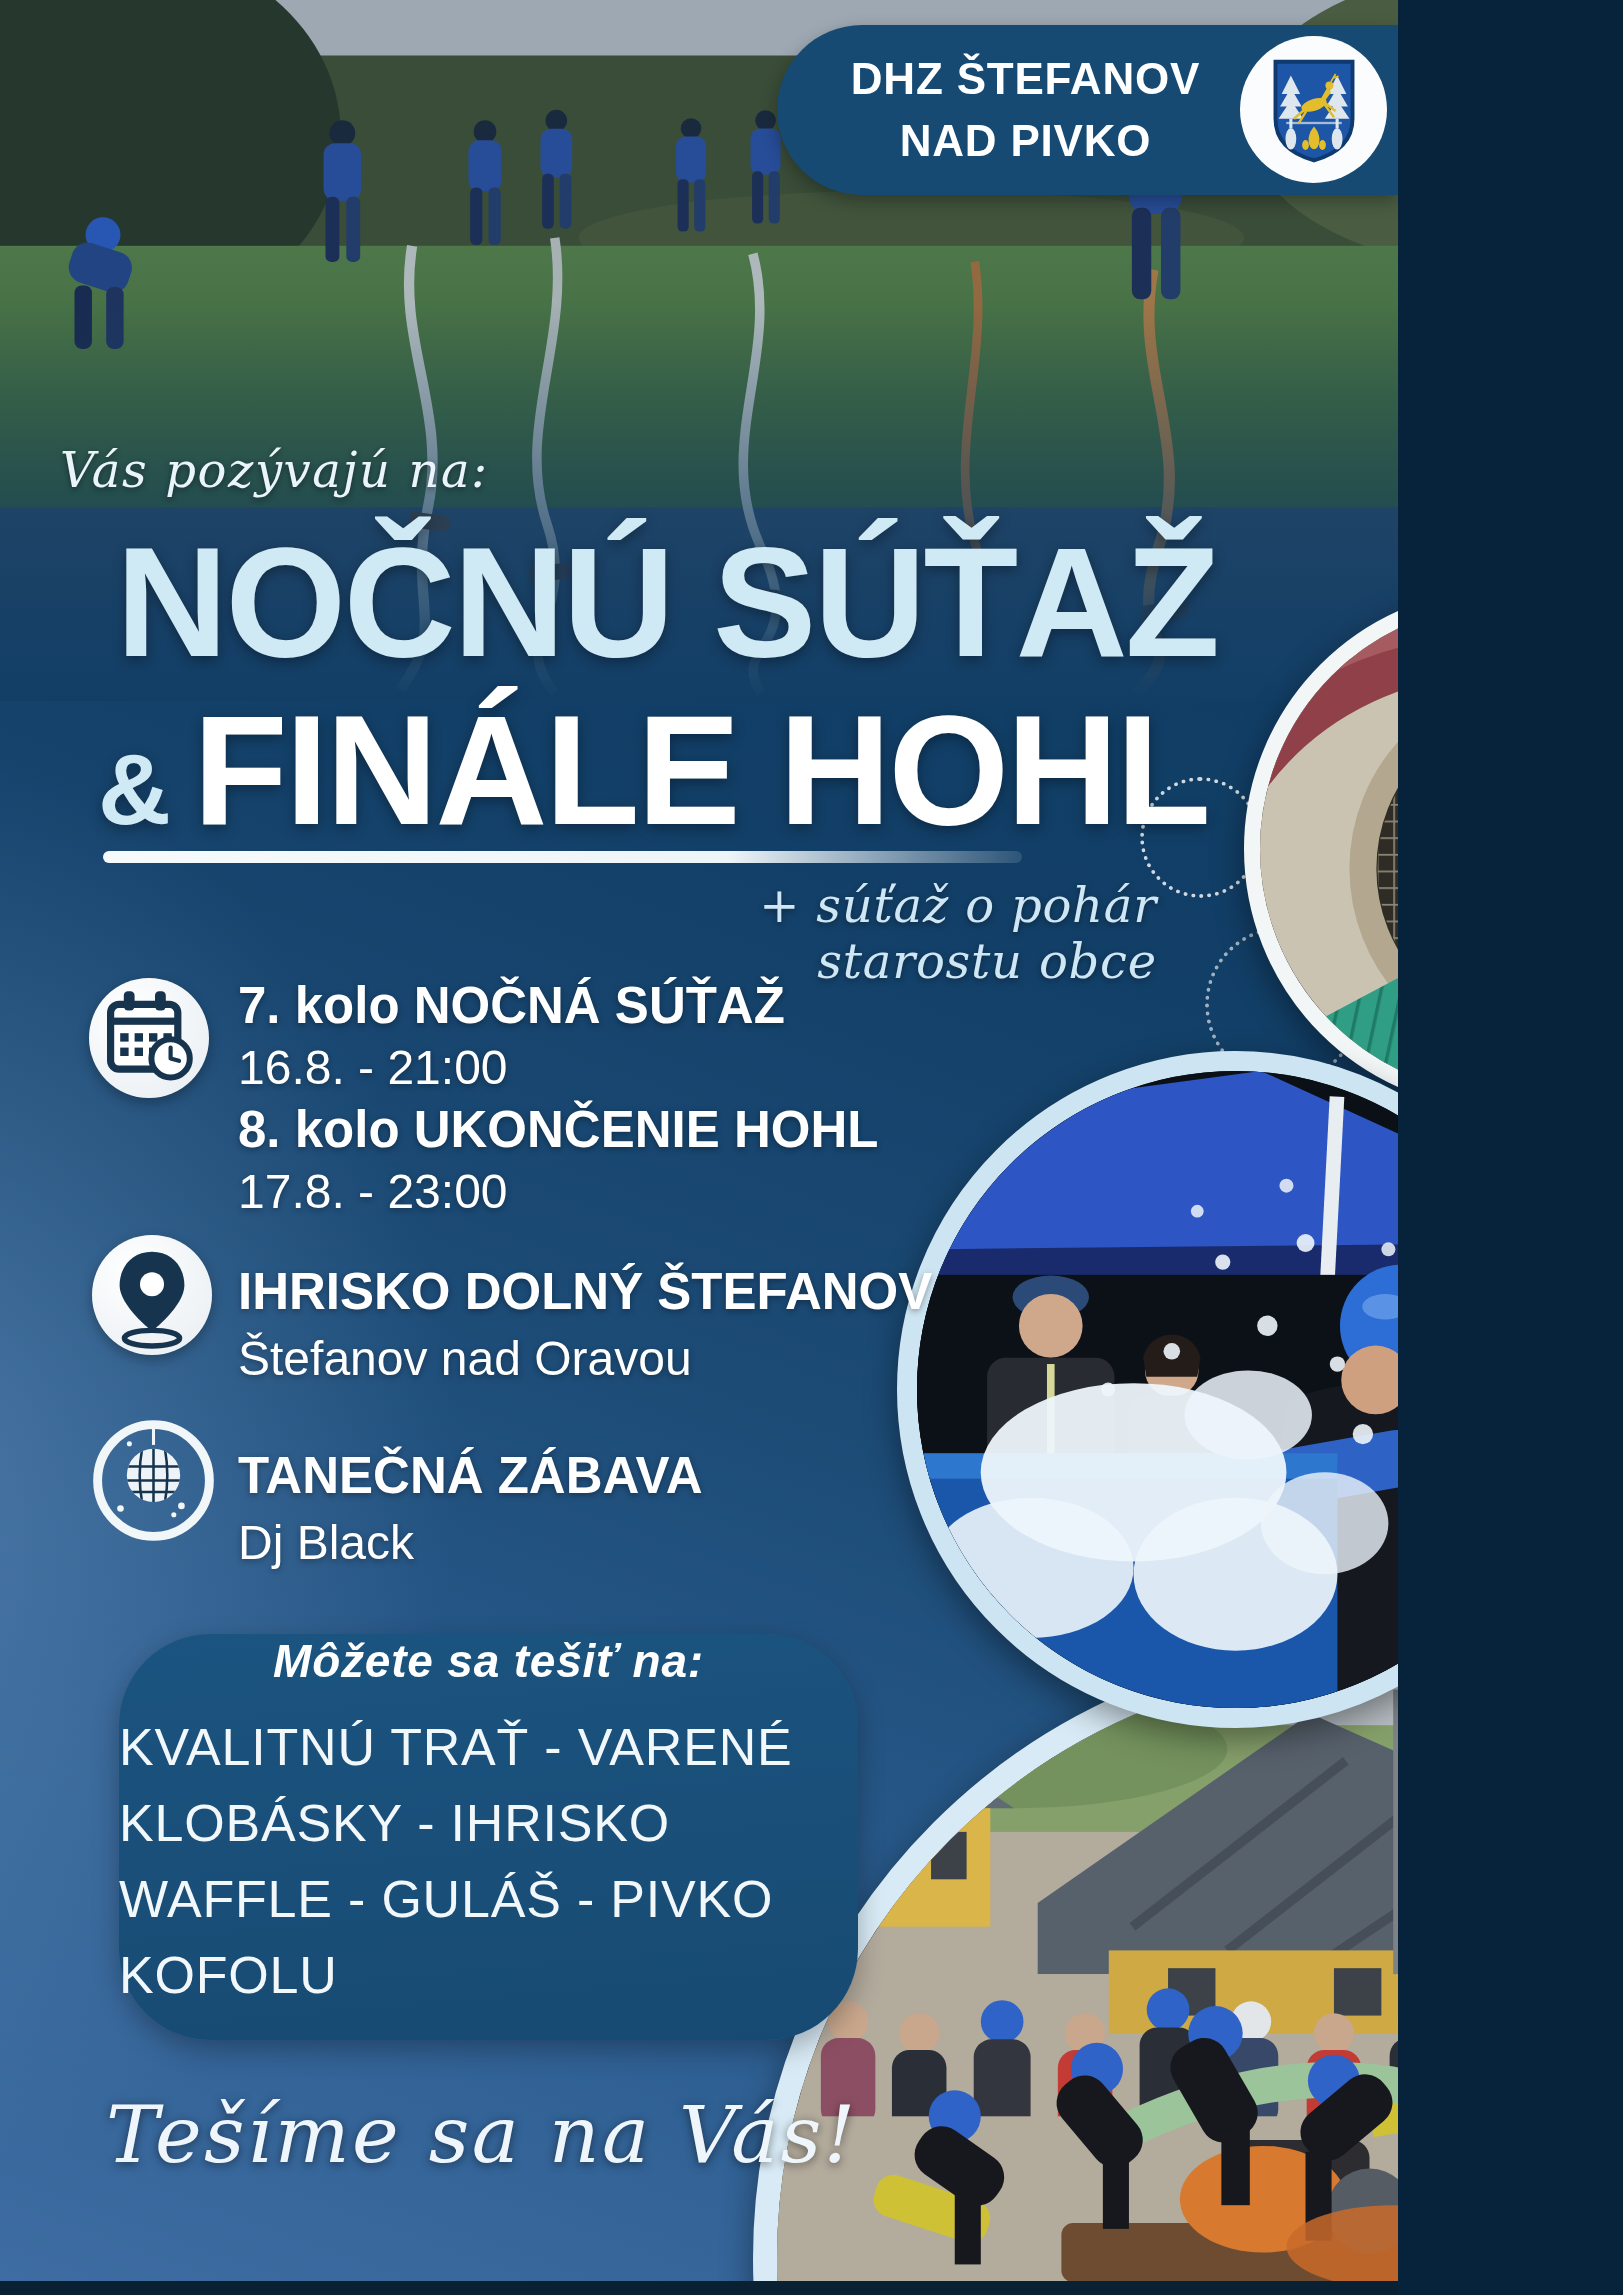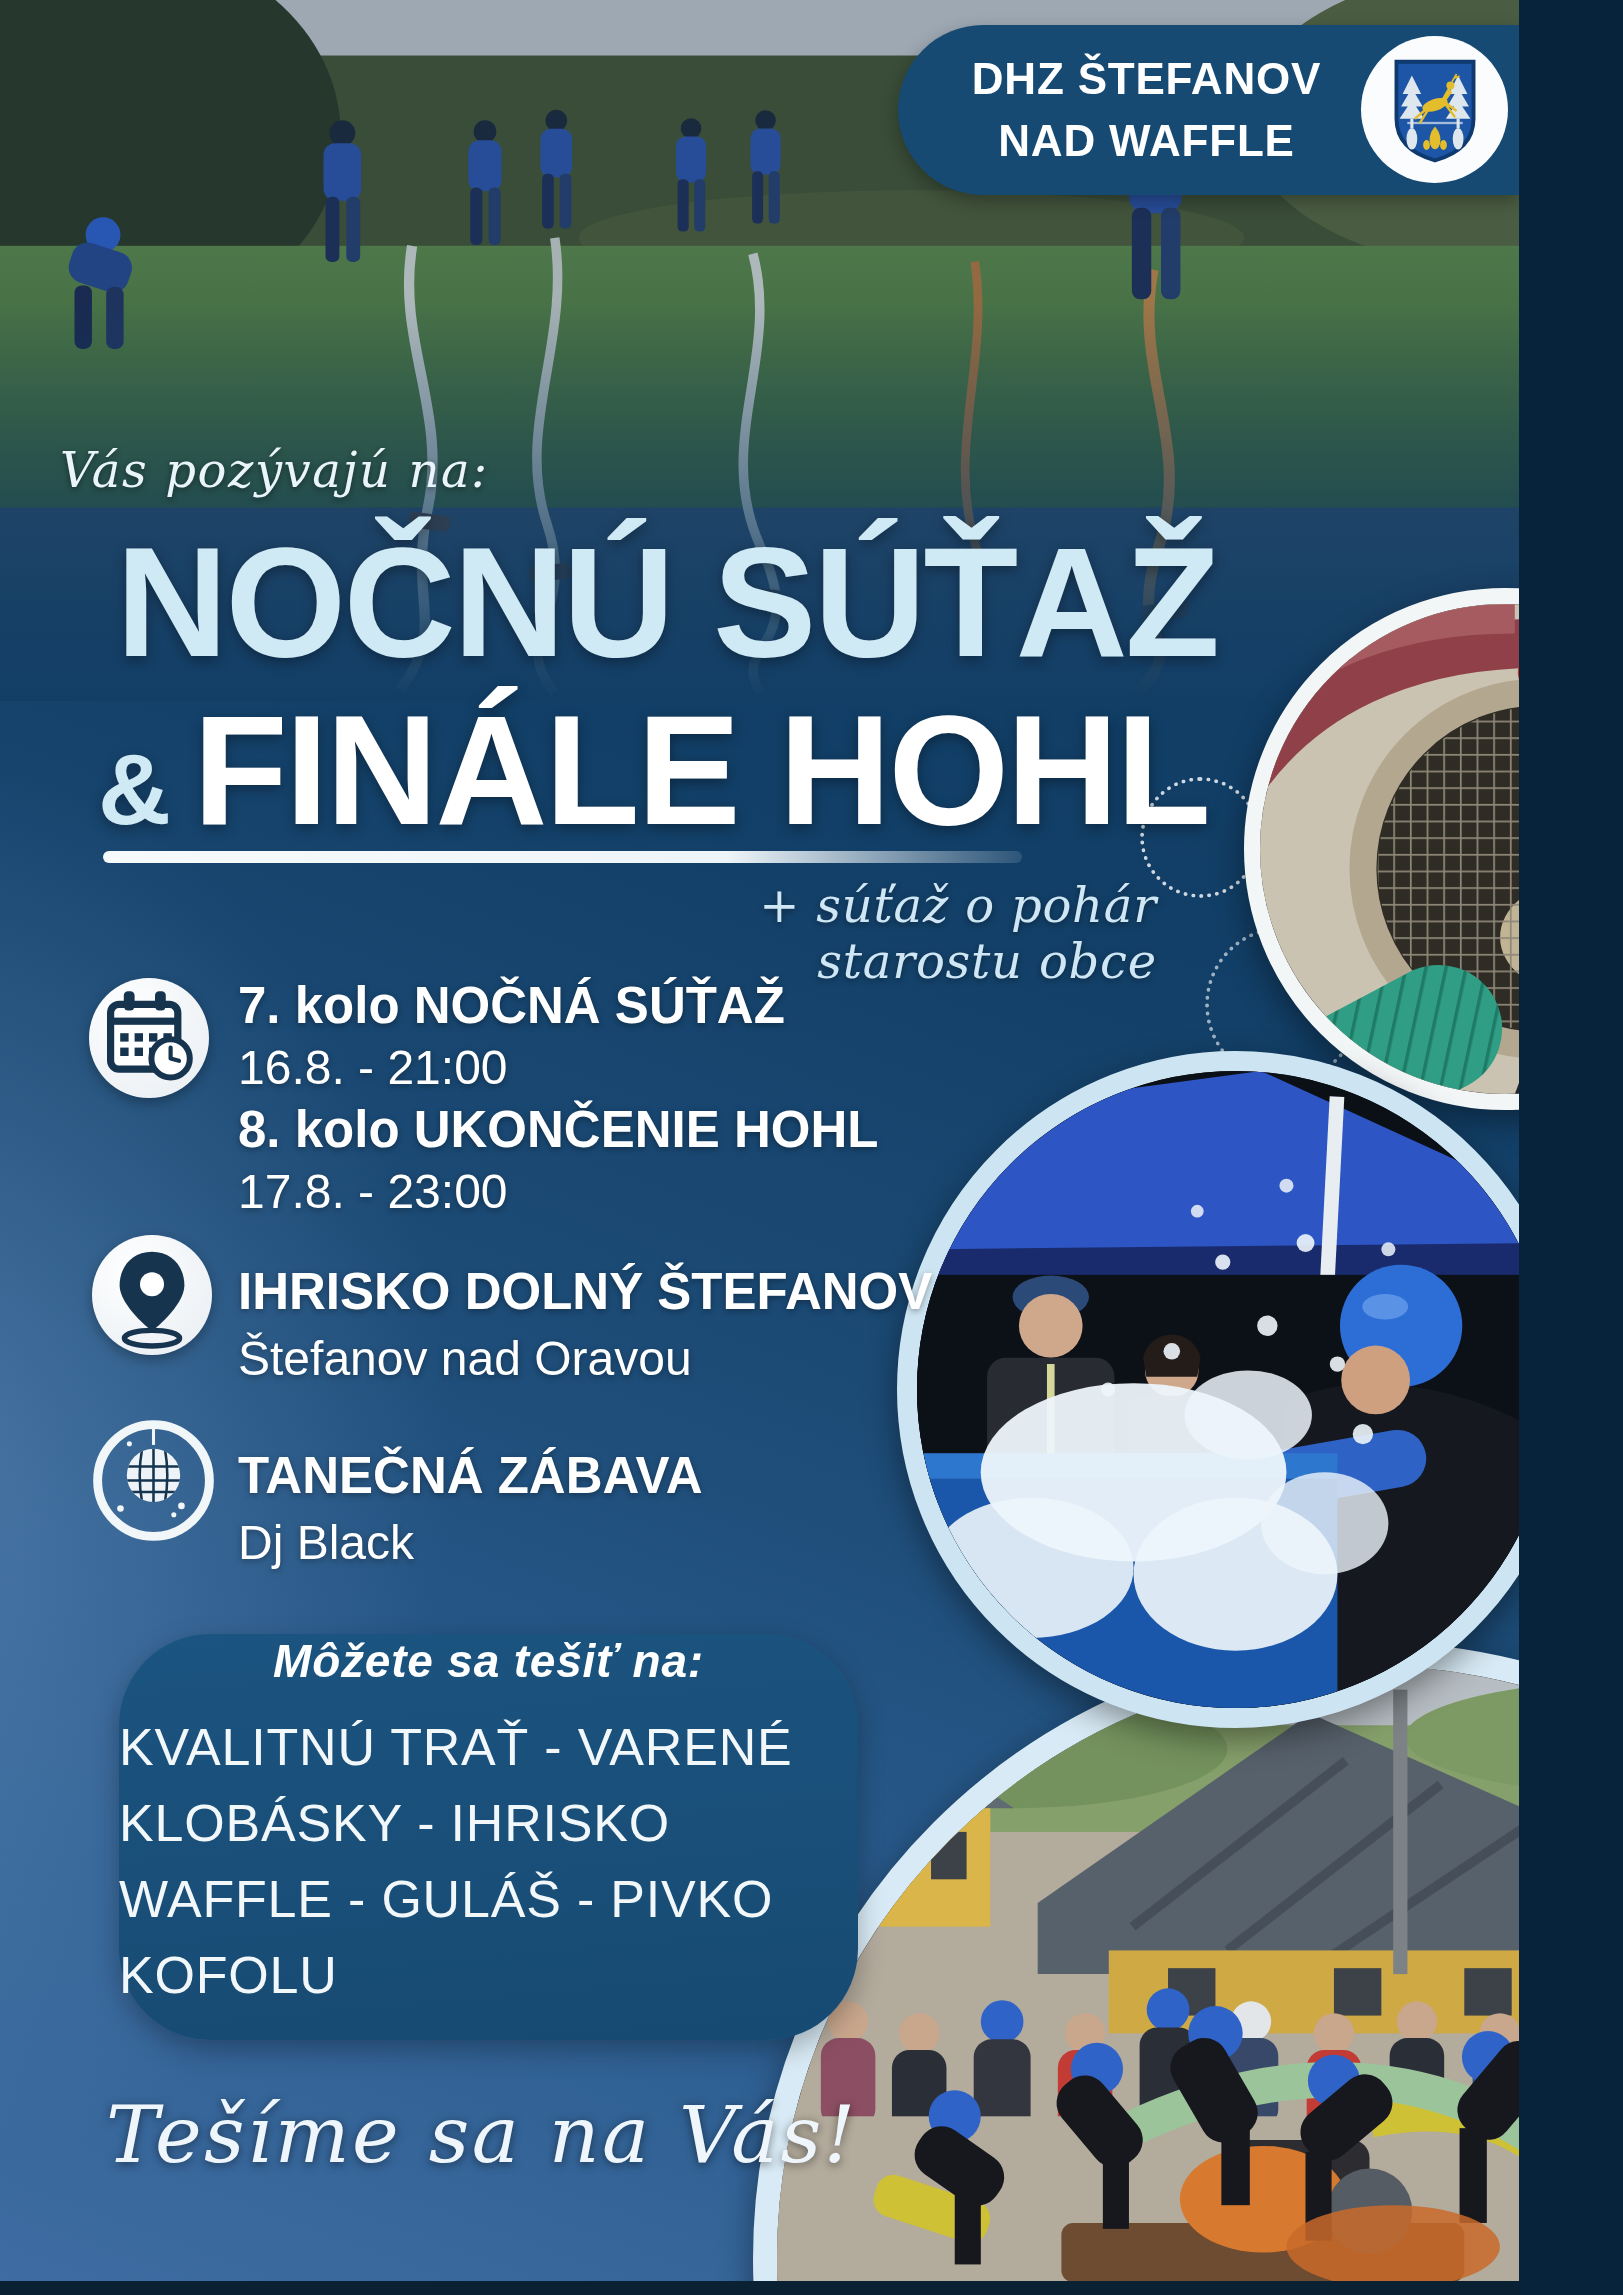--- a/index.html
+++ b/index.html
@@ -1,17 +1,17 @@
 <!DOCTYPE html>
 <html style="font-size:12.7px"><head>
 <meta charset="utf-8">
 <style>
   html,body{margin:0;padding:0;background:#07233b;}
   .poster{
-    position:relative;width:1519px;height:2295px;overflow:hidden;
+    position:relative;width:1398px;height:2295px;overflow:hidden;
     font-family:"Liberation Sans",sans-serif;
     background:
       radial-gradient(753px 991px at -6% 64%, rgba(125,165,210,.40), rgba(125,165,210,0) 72%),
       linear-gradient(200deg,#0f3a60 0%,#123f67 38%,#1c4b76 58%,#2e5f92 82%,#3f6da3 100%);
   }
   
   .photo-top{position:absolute;left:0;top:0;width:1623px;height:701px;z-index:5;}
   .photo-top svg{display:block;width:100%;height:100%;}
   
   .badge{position:absolute;top:25px;right:0;width:621px;height:170px;background:#164a73;
@@ -122,21 +122,21 @@
         <rect x="14" y="62" width="22" height="78" rx="9" fill="#223561"></rect>
       </g>
       <rect x="0" y="0" width="2048" height="884" fill="#10325a" opacity="0.22"></rect>
       <rect x="0" y="380" width="2048" height="504" fill="url(#gFade)"></rect>
     </svg>
   </div>
 
   <div class="badge">
     <div class="badge-text">
       <div>DHZ ŠTEFANOV</div>
-      <div>NAD WAFFLE</div>
+      <div>NAD PIVKO</div>
     </div>
     <div class="crest">
       <svg viewBox="0 0 60 72" aria-hidden="true">
         <path d="M5,5 H55 V42 Q55,62 30,69 Q5,62 5,42 Z" fill="#1d55a7" stroke="#0e3a70" stroke-width="2.5"></path>
         <g fill="#dfe7ee">
           <polygon points="9,26 15,14 21,26"></polygon>
             <polygon points="8,34 15,22 22,34"></polygon>
             <polygon points="7,42 15,30 23,42"></polygon>
           <rect x="14" y="42" width="2" height="6"></rect>
           <polygon points="39,26 45,14 51,26"></polygon>

